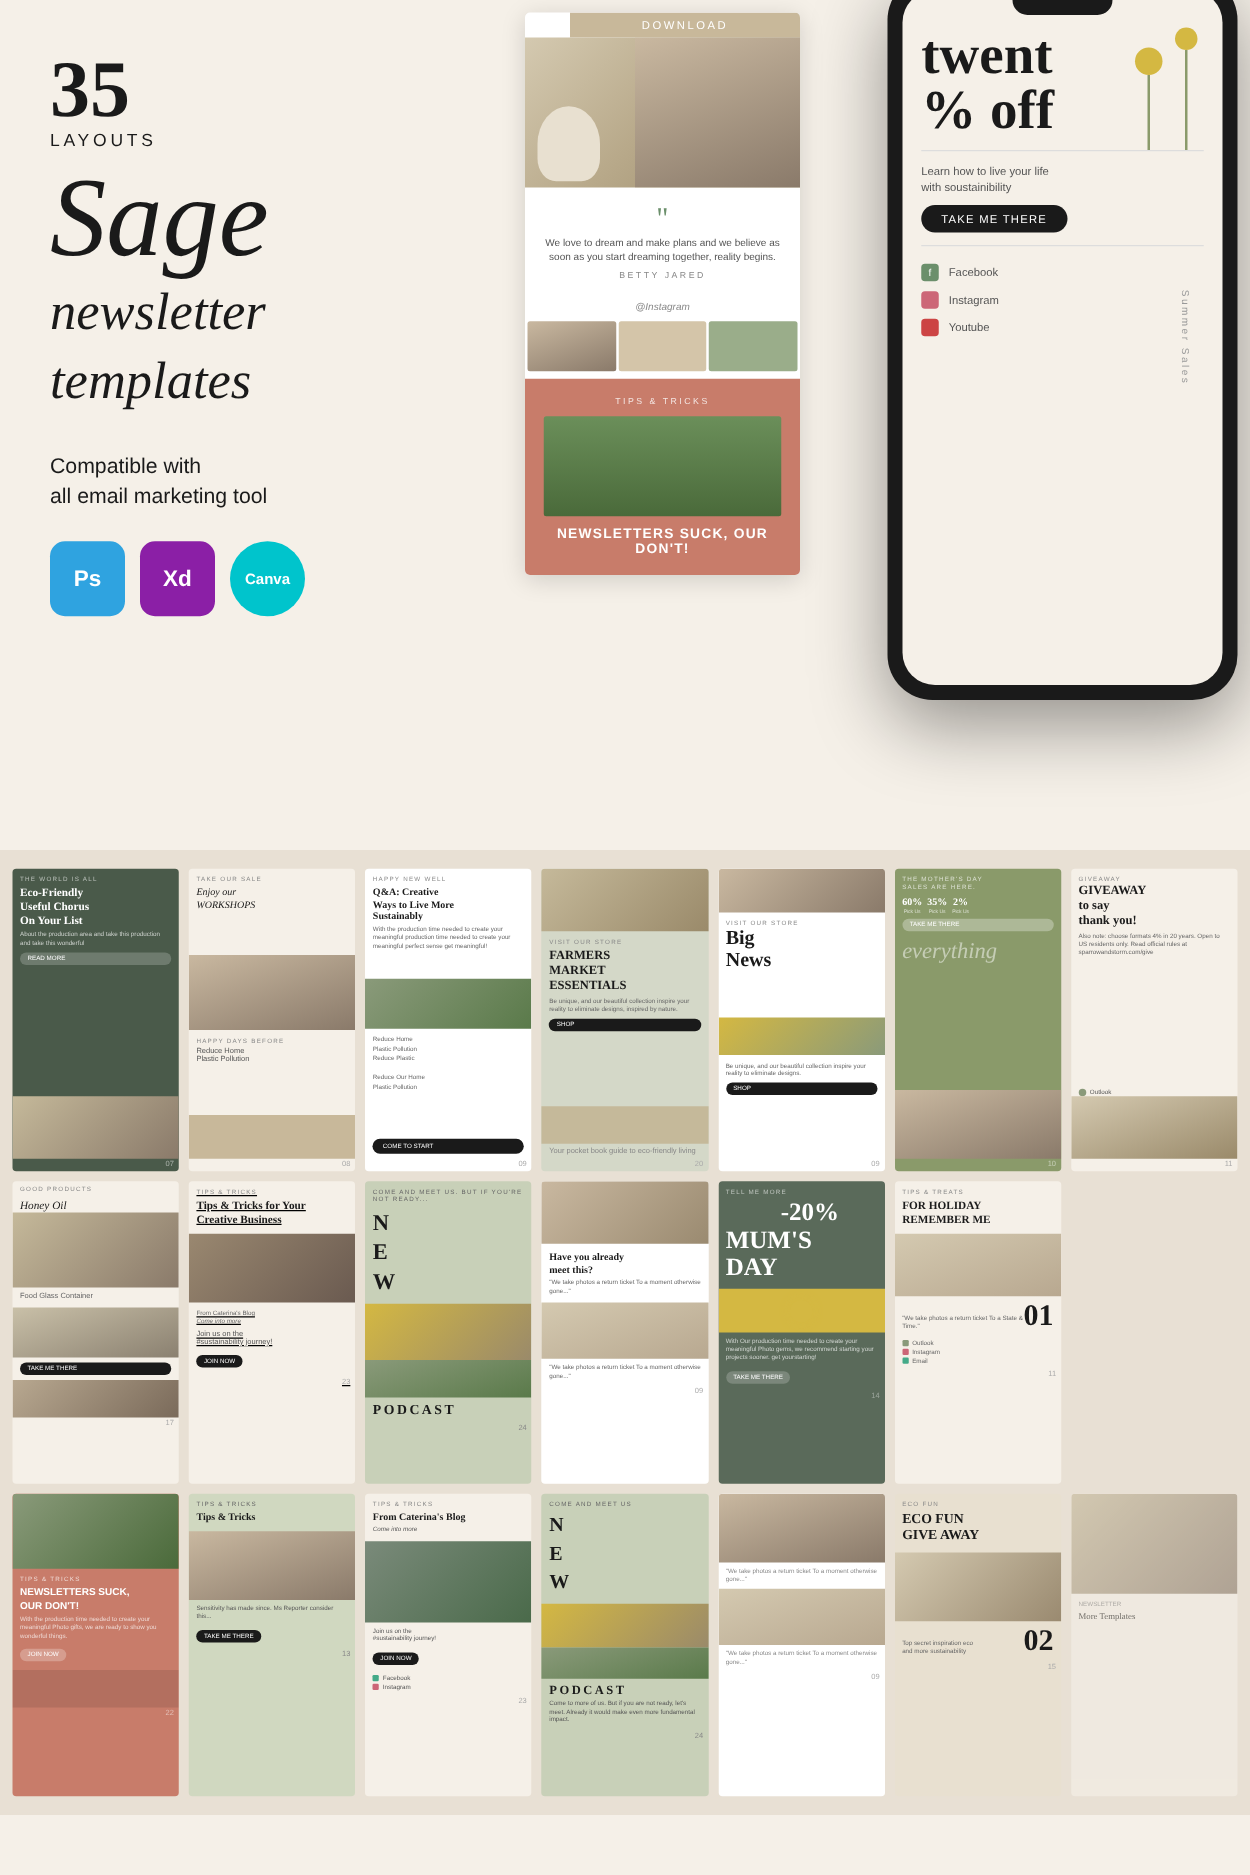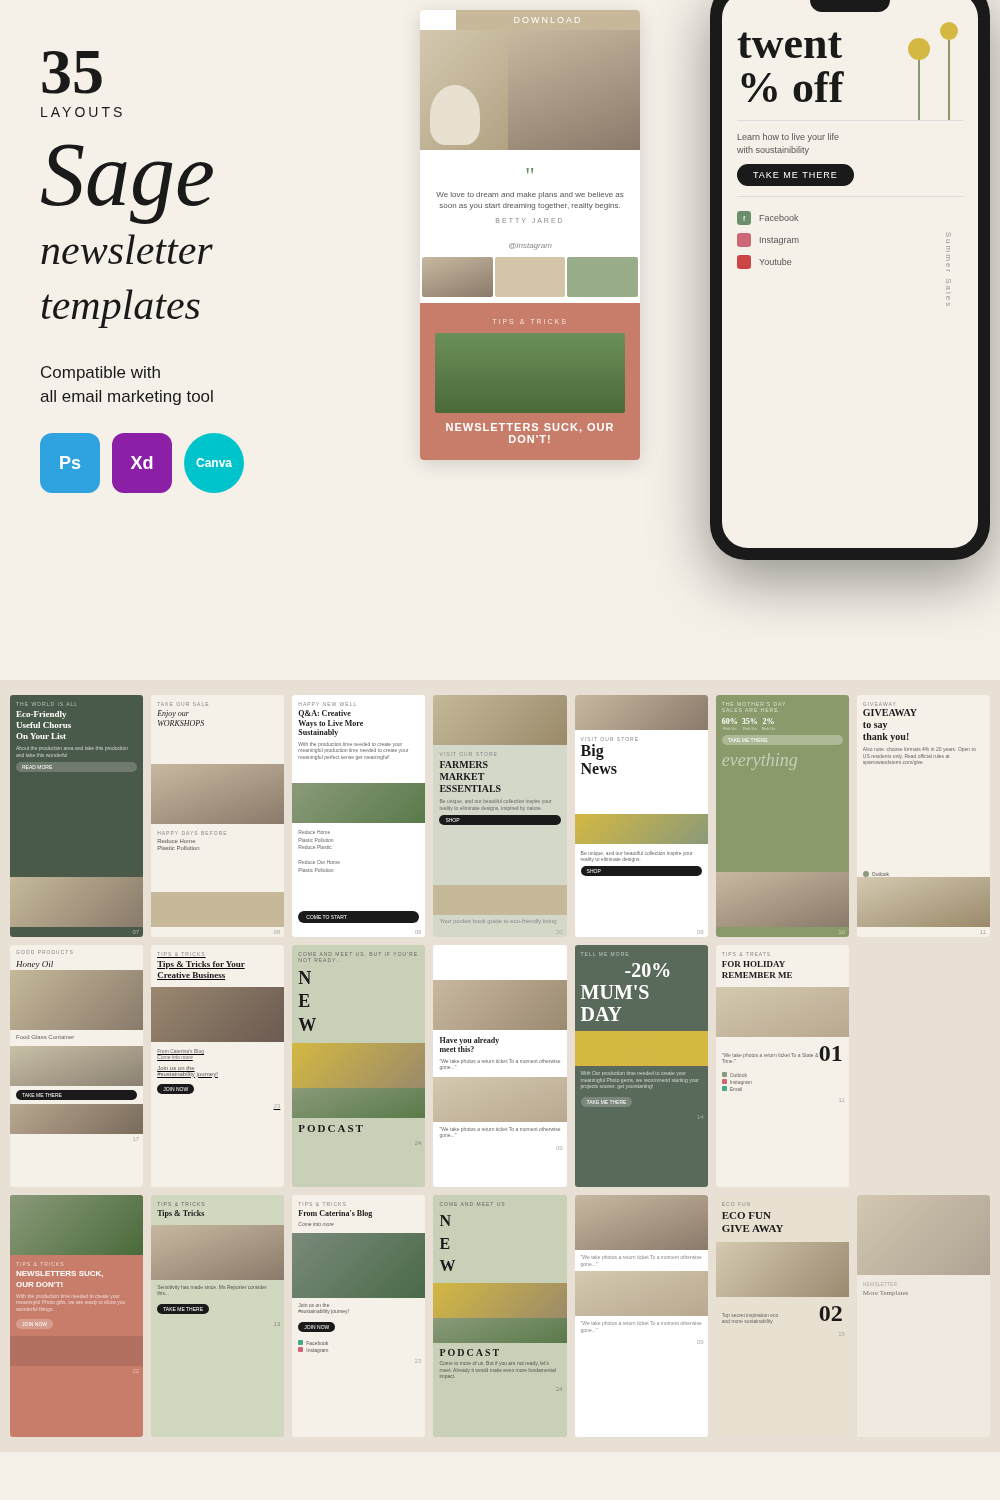--- a/index.html
+++ b/index.html
@@ -625,21 +625,21 @@
         <div style="font-size:18px;font-weight:700;color:#1a1a1a;font-family:Georgia,serif;line-height:1.3;letter-spacing:4px;margin-top:4px;">N<br>E<br>W</div>
       </div>
       <div style="width:100%;height:45px;background:linear-gradient(135deg,#d4b842,#9a8a6a);"></div>
       <div style="width:100%;height:30px;background:linear-gradient(160deg,#8a9a7a,#5a7a4a);"></div>
       <div style="padding:4px 6px;">
         <div style="font-size:11px;font-weight:700;color:#1a1a1a;font-family:Georgia,serif;letter-spacing:2px;">PODCAST</div>
       </div>
       <div style="font-size:6px;color:#888;text-align:right;padding:2px 4px;font-family:Arial,sans-serif;">24</div>
     </div>
 
-    <div class="template-card" style="background:white;justify-content:center;">
+    <div class="template-card" style="background:white;">
       <div style="width:100%;height:50px;background:linear-gradient(135deg,#c9b8a0,#9a8a70);"></div>
       <div style="padding:6px;">
         <div style="font-size:8px;font-weight:700;color:#1a1a1a;font-family:Georgia,serif;line-height:1.2;">Have you already<br>meet this?</div>
         <div style="font-size:5px;color:#666;font-family:Arial,sans-serif;line-height:1.3;margin-top:3px;">"We take photos a return ticket To a moment otherwise gone..."</div>
       </div>
       <div style="width:100%;height:45px;background:linear-gradient(160deg,#d4c9b0,#b8a890);"></div>
       <div style="padding:4px 6px;">
         <div style="font-size:5px;color:#666;font-family:Arial,sans-serif;line-height:1.3;">"We take photos a return ticket To a moment otherwise gone..."</div>
       </div>
       <div style="font-size:6px;color:#aaa;text-align:right;padding:2px 4px;font-family:Arial,sans-serif;">09</div>

